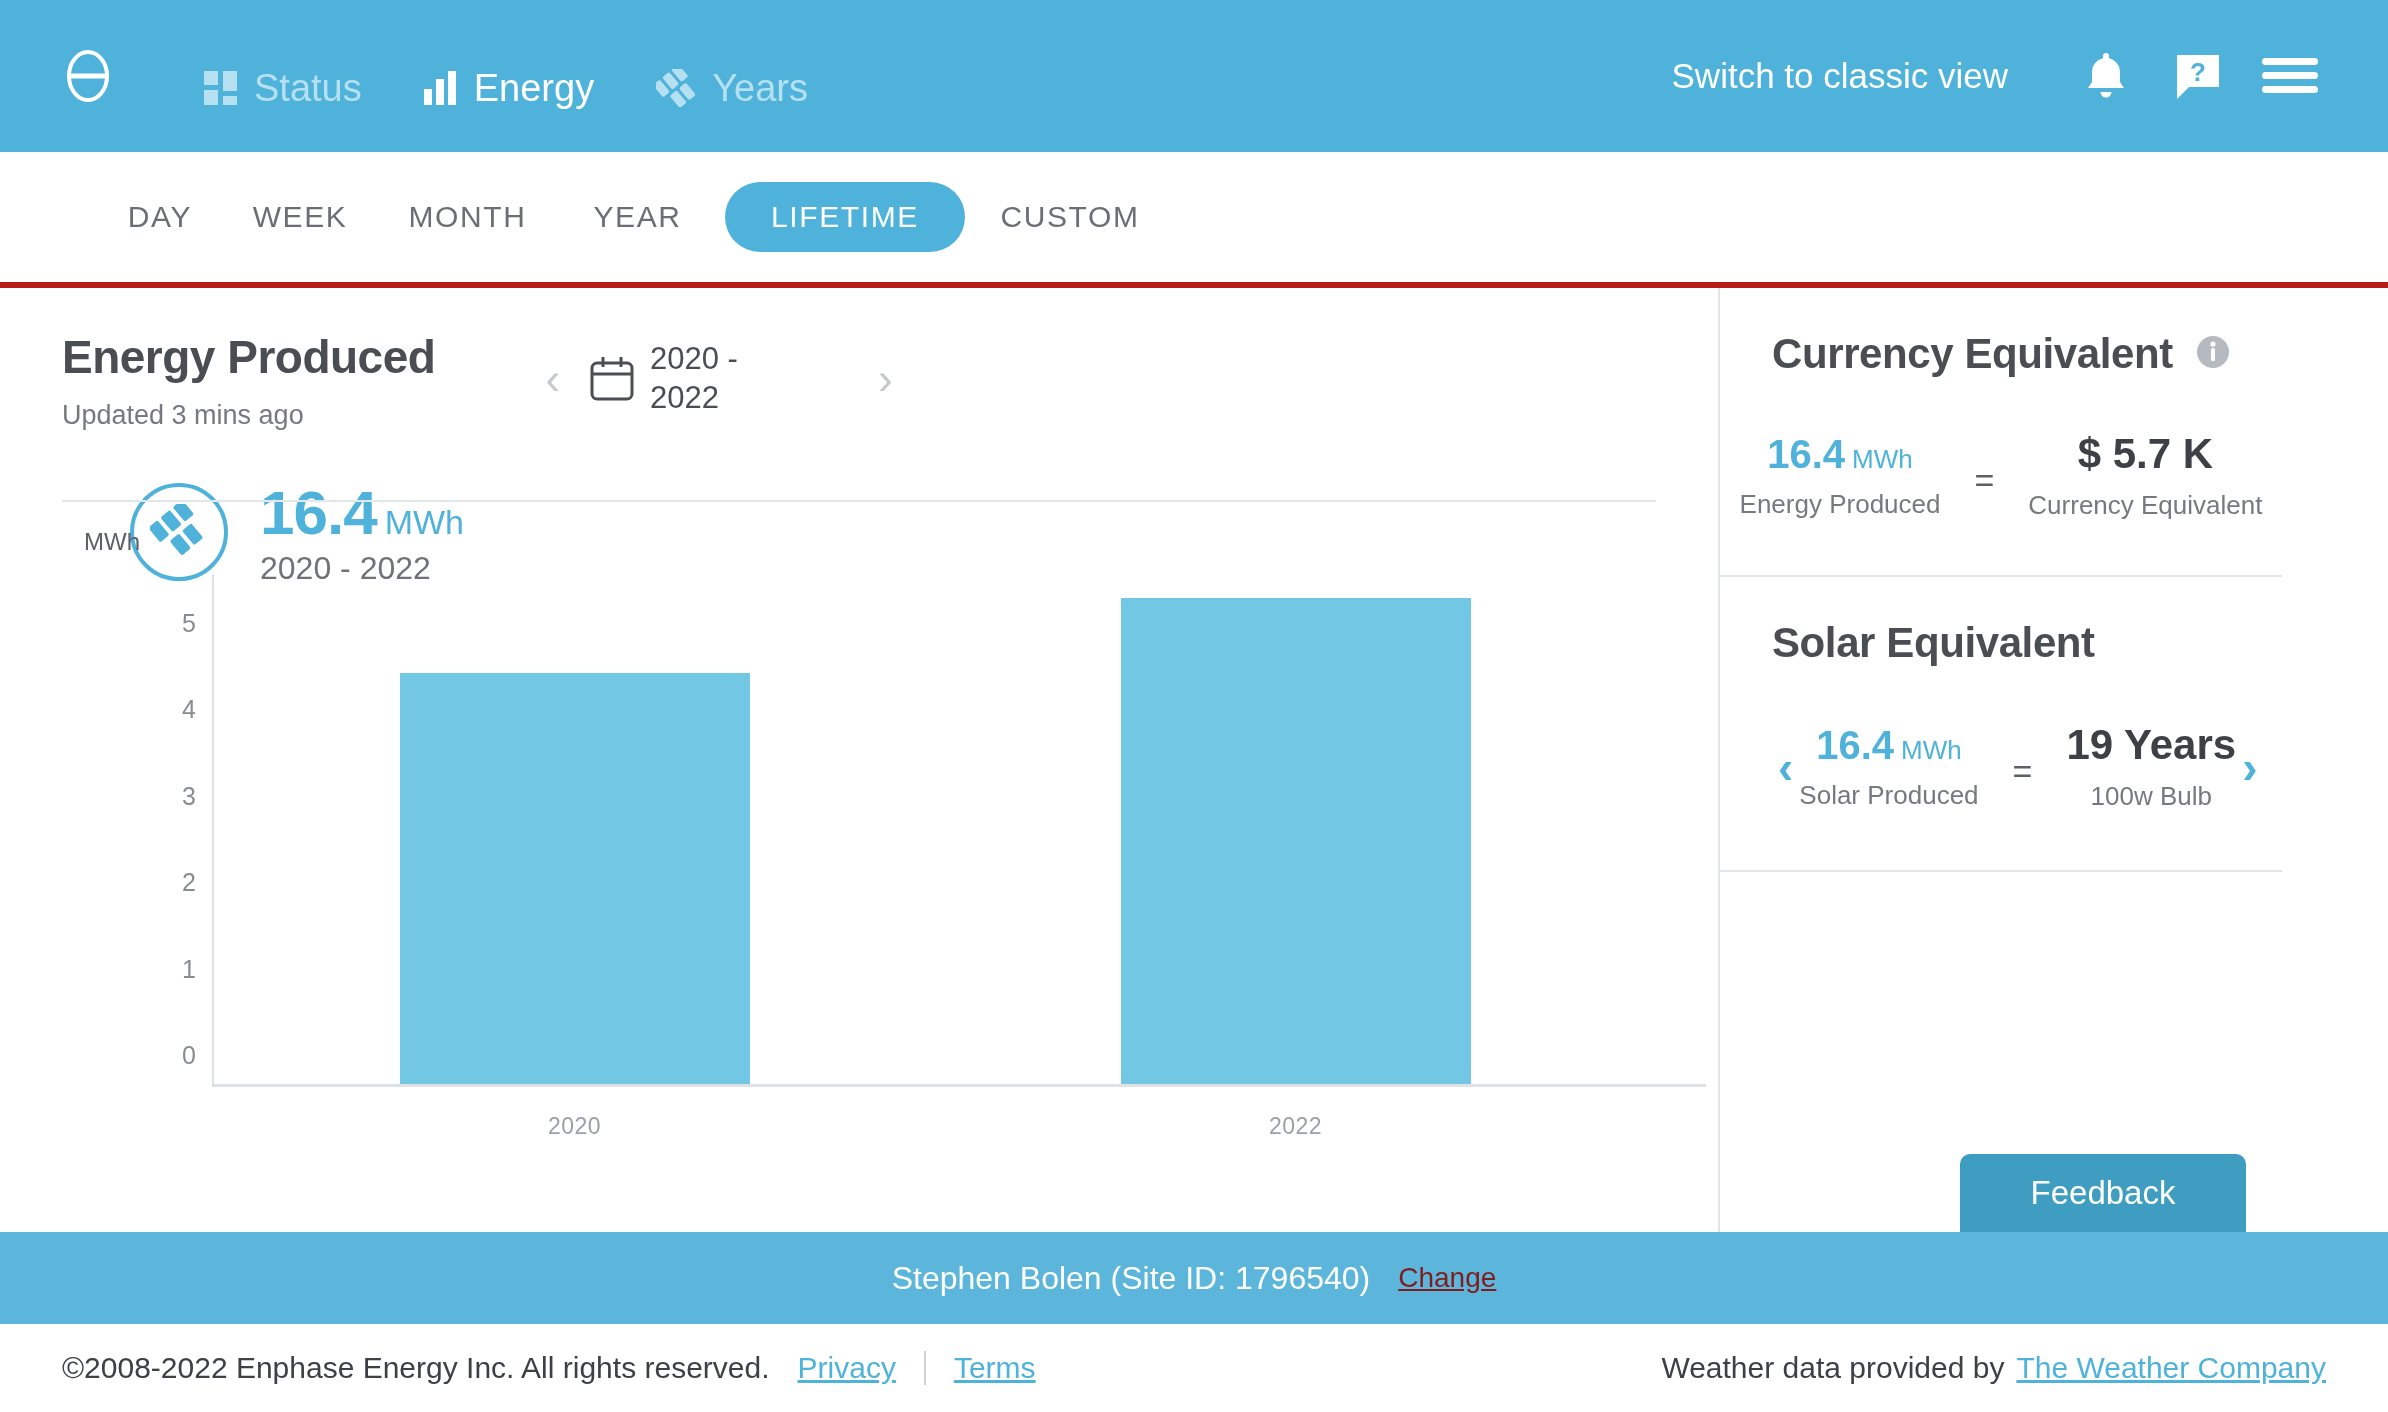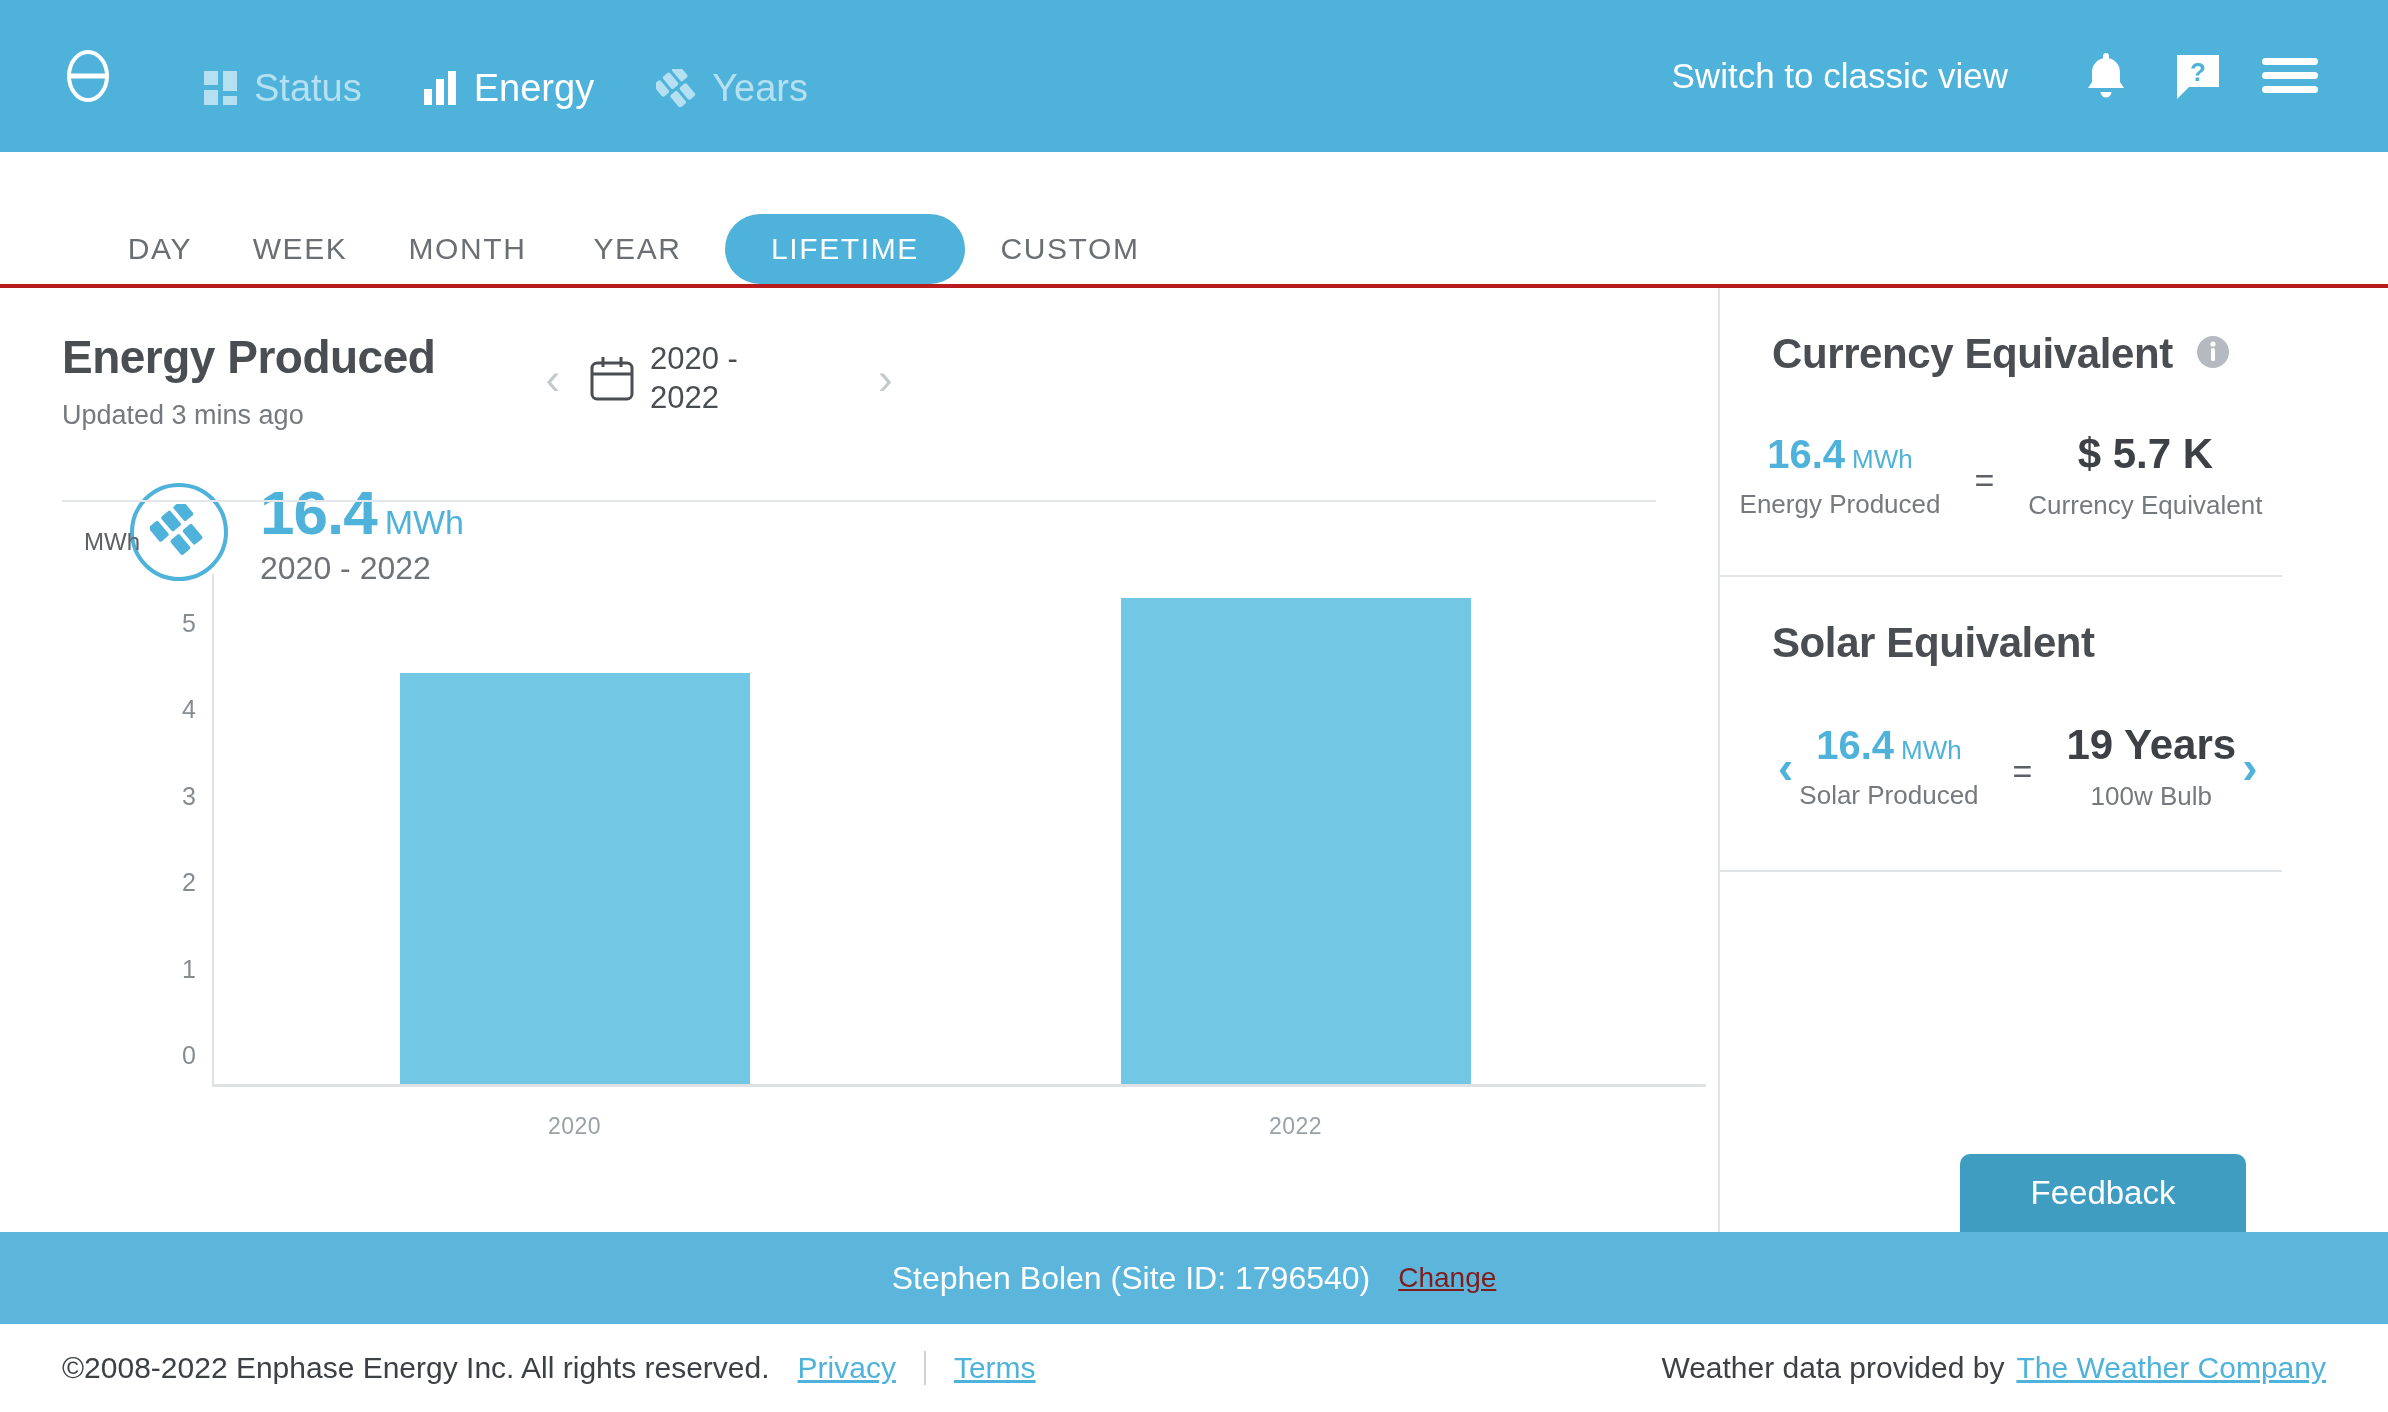--- a/index.html
+++ b/index.html
@@ -36,22 +36,22 @@
   }
   .classic-link {
     color: #ffffff; font-size: 35px; margin-right: 52px; cursor: pointer; white-space: nowrap;
   }
   .hicon { width: 92px; display: flex; align-items: center; justify-content: center; cursor: pointer; }
   .hicon:last-child { margin-right: 52px; }
 
   
   .tabbar {
     position: absolute; left: 0; top: 152px; width: 2388px; height: 136px;
-    background: #ffffff; border-bottom: 4px solid #b91c1c;
-    display: flex; align-items: flex-end;
+    background: #ffffff; border-bottom: 6px solid #b91c1c;
+    display: flex; align-items: center;
   }
   .tab {
     font-size: 30px; color: #6b6f73; letter-spacing: 1.6px;
     padding: 0 0; margin-right: 0; cursor: pointer; white-space: nowrap;
   }
   .tab-wrap { display: flex; align-items: center; margin-left: 100px; gap: 0; }
   .tab-slot { display: flex; align-items: center; justify-content: center; }
   .tab.active {
     background: #4eb2da; color: #ffffff; border-radius: 40px;
     padding: 18px 46px;

